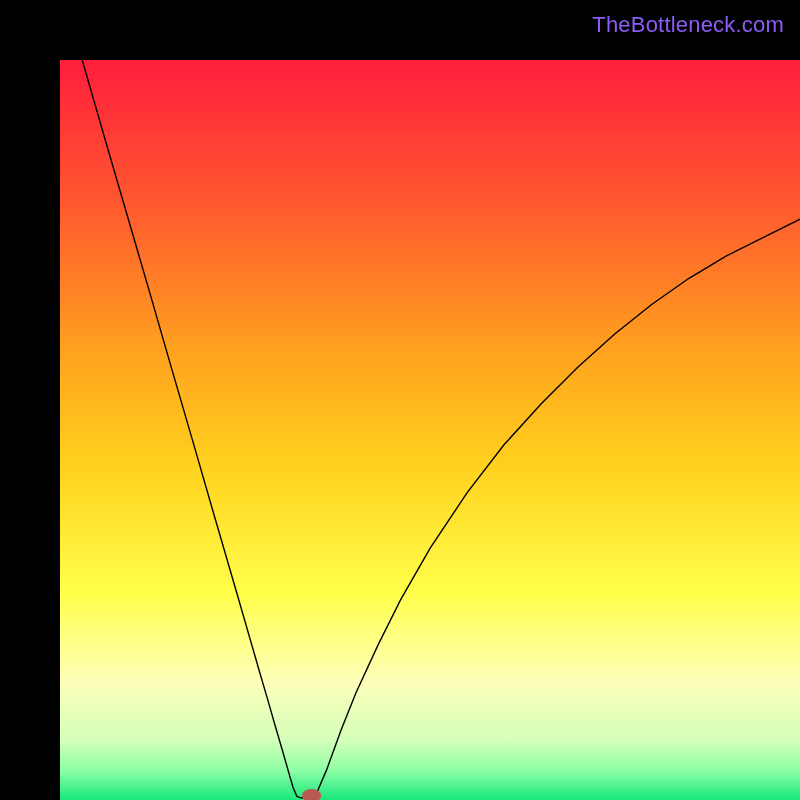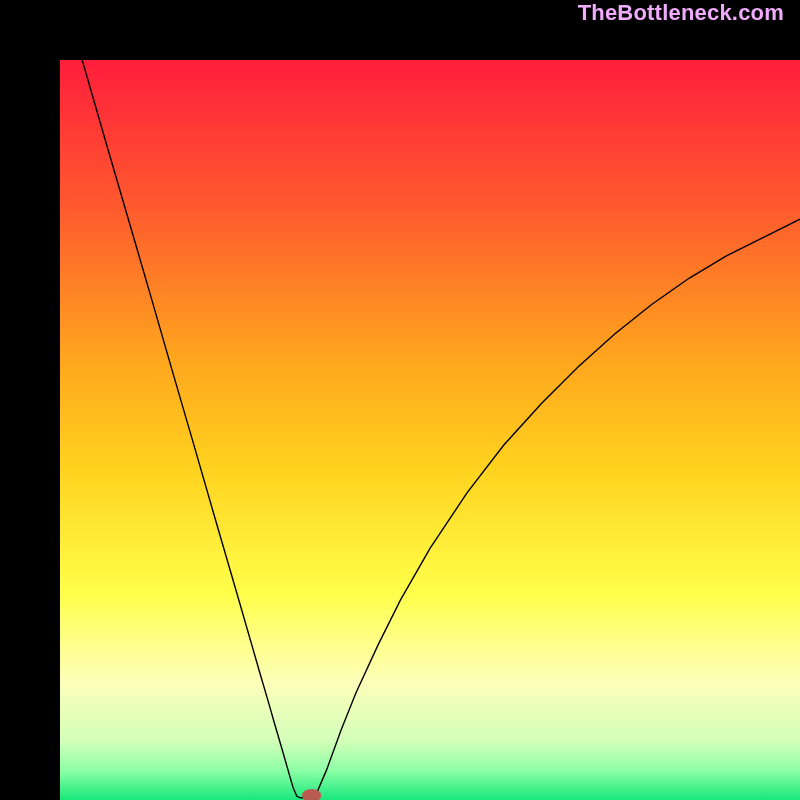--- a/index.html
+++ b/index.html
@@ -15,25 +15,25 @@
     position: absolute;
     top: 0;
     left: 0;
     width: 800px;
     height: 800px;
     box-sizing: border-box;
     border: 30px solid #000;
   }
   .watermark {
     position: absolute;
-    top: 0;
+    top: 12px;
     right: 16px;
-    color: #f0abfc;
+    color: #8b5cf6;
     font-size: 22px;
-    font-weight: 700;
+    font-weight: 400;
     letter-spacing: 0.2px;
     z-index: 10;
   }
   svg.chart {
     position: absolute;
     top: 30px;
     left: 30px;
     width: 740px;
     height: 740px;
     display: block;

